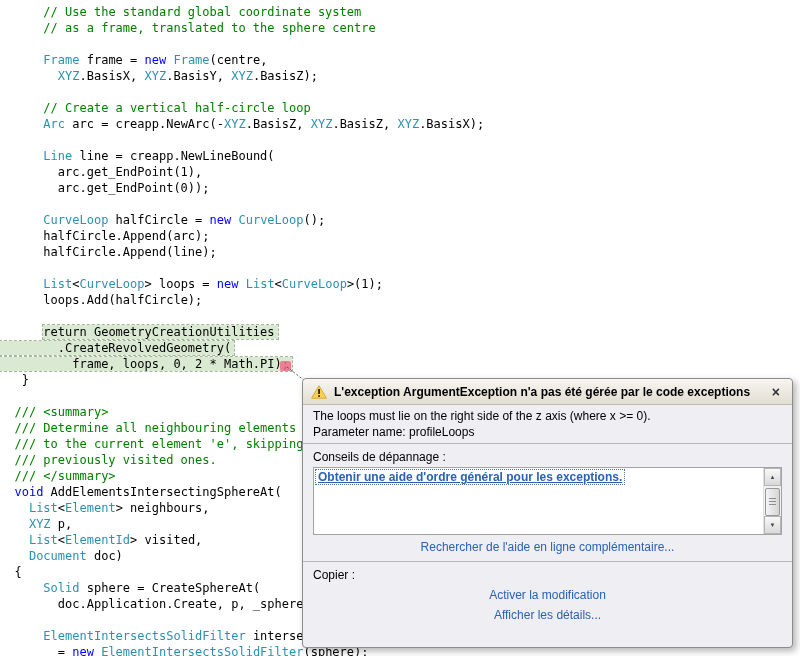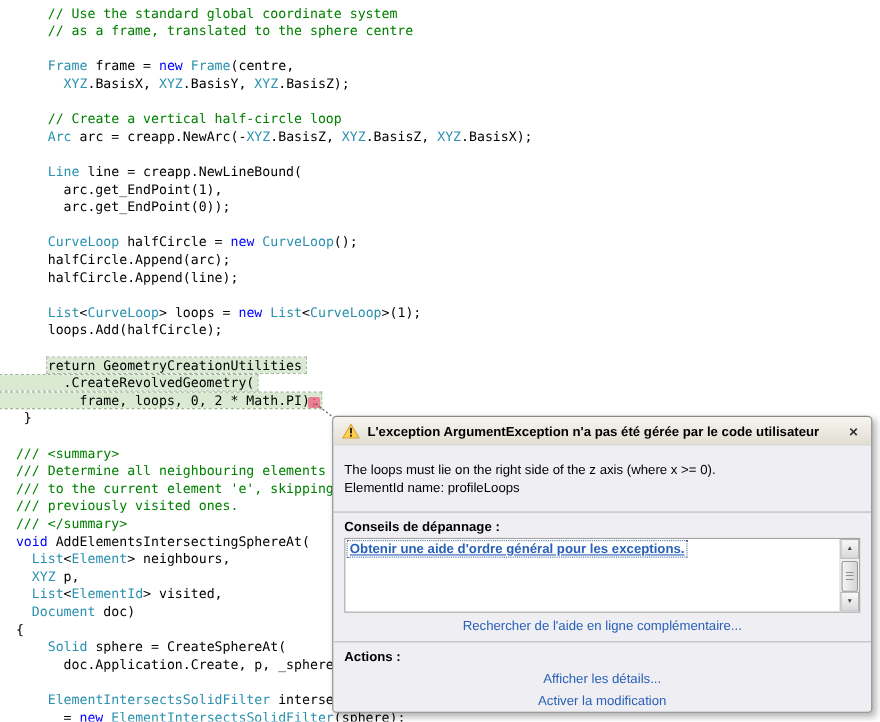--- a/index.html
+++ b/index.html
@@ -40,24 +40,24 @@
     height:25px;display:flex;align-items:center;gap:7px;padding:0 8px;
     background:linear-gradient(#f7f5f0,#e2ded3);
     border-bottom:1px solid #bfbbae;border-radius:4px 4px 0 0;
   }
   .dlg-title{font-weight:bold;white-space:nowrap;overflow:hidden;}
   .dlg-close{
     margin-left:auto;font-size:14px;font-weight:bold;color:#333;
     padding:0 4px;line-height:14px;cursor:default;
   }
   .dlg-msg{
-    padding:14px 10px;line-height:16px;
+    padding:3px 10px;line-height:16px;
     border-bottom:1px solid #b8b7bd;
   }
-  .dlg-label{font-weight:bold;margin:6px 10px 2px;}
+  .dlg-label{font-weight:normal;margin:6px 10px 2px;}
   .tips-box{
     margin:3px 10px 0;height:66px;background:#fff;
     border:1px solid #a3a3a3;position:relative;overflow:hidden;
   }
   .tips-link{
     display:inline-block;margin:2px 2px;padding:0 2px;
     color:var(--link,#2961b8);outline:1px dotted #51729e;font-weight:bold;
   }
   .link{color:var(--link,#2961b8);text-decoration:none;display:block;text-align:center;}
   .online-link{margin:5px 10px 7px;}
@@ -95,27 +95,27 @@
   <line x1="3" y1="3" x2="21" y2="17" stroke="#555" stroke-width="1" stroke-dasharray="2,2"></line>
 </svg>
 
 <div id="dialog">
   <div class="dlg-header">
     <svg width="16" height="14" viewBox="0 0 16 14">
       <path d="M8 0.8 L15.4 13.2 H0.6 Z" fill="#ffd24d" stroke="#d9a43b" stroke-width="1"></path>
       <rect x="7.2" y="4" width="1.7" height="5" fill="#1a1a1a"></rect>
       <rect x="7.2" y="10.2" width="1.7" height="1.7" fill="#1a1a1a"></rect>
     </svg>
-    <span class="dlg-title">L'exception ArgumentException n'a pas été gérée par le code utilisateur</span>
+    <span class="dlg-title">L'exception ArgumentException n'a pas été gérée par le code exceptions</span>
     <span class="dlg-close">×</span>
   </div>
 
   <div class="dlg-msg">
     <div>The loops must lie on the right side of the z axis (where x &gt;= 0).</div>
-    <div>ElementId name: profileLoops</div>
+    <div>Parameter name: profileLoops</div>
   </div>
 
   <div class="dlg-label">Conseils de dépannage :</div>
 
   <div class="tips-box">
     <a class="tips-link" href="#">Obtenir une aide d'ordre général pour les exceptions.</a>
     <div class="scrollbar">
       <div class="sb-btn">▲</div>
       <div class="sb-track">
         <div class="sb-thumb">
@@ -123,16 +123,16 @@
         </div>
       </div>
       <div class="sb-btn">▼</div>
     </div>
   </div>
 
   <a class="link online-link" href="#">Rechercher de l'aide en ligne complémentaire...</a>
 
   <div class="dlg-sep"></div>
 
-  <div class="dlg-label">Actions :</div>
+  <div class="dlg-label">Copier :</div>
+  <a class="link action-link" href="#">Activer la modification</a>
   <a class="link action-link" href="#">Afficher les détails...</a>
-  <a class="link action-link" href="#">Activer la modification</a>
 </div>
 
 </body></html>

